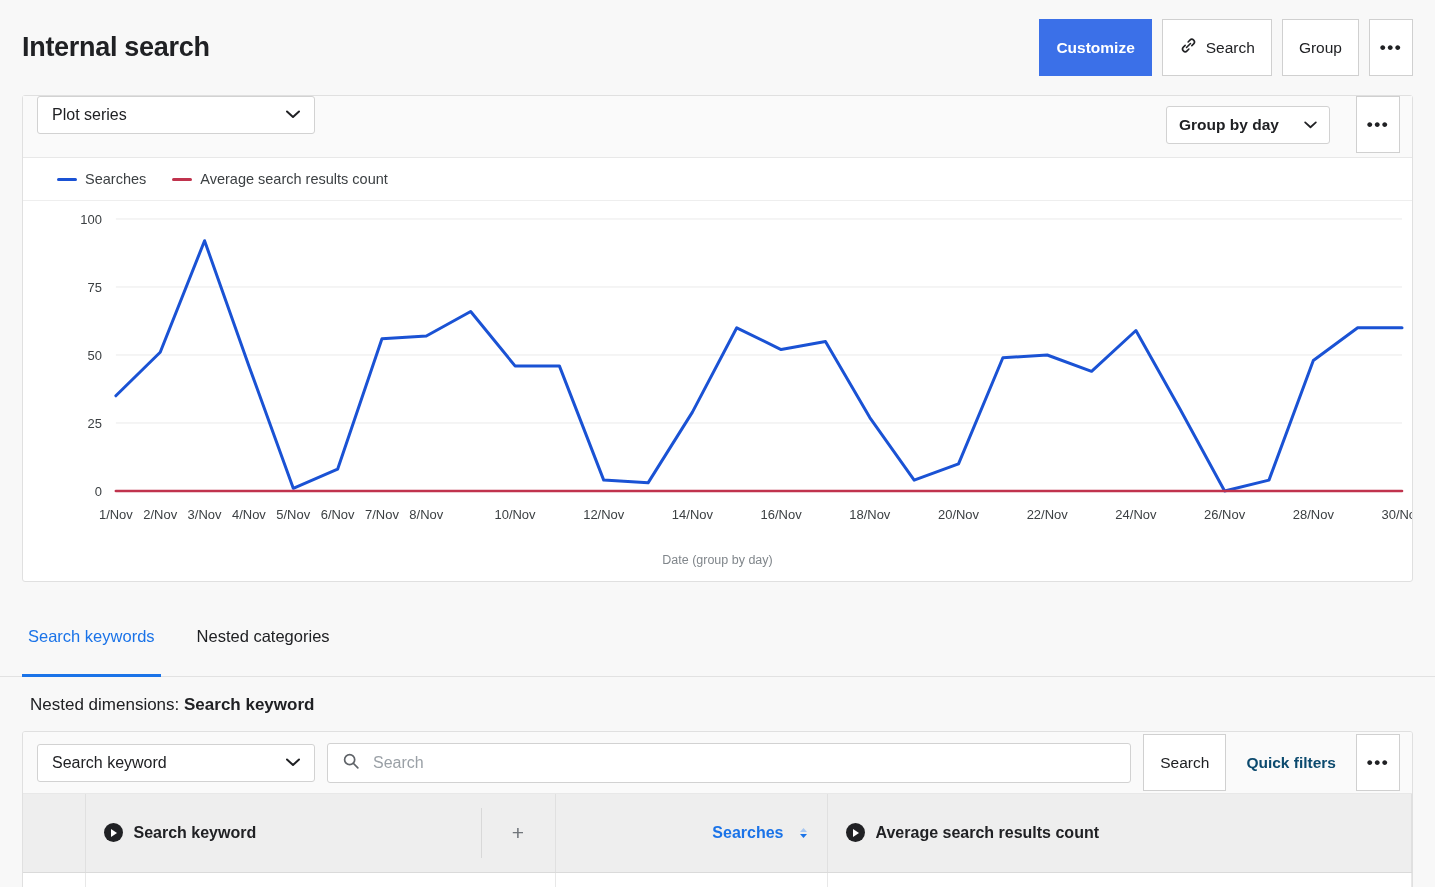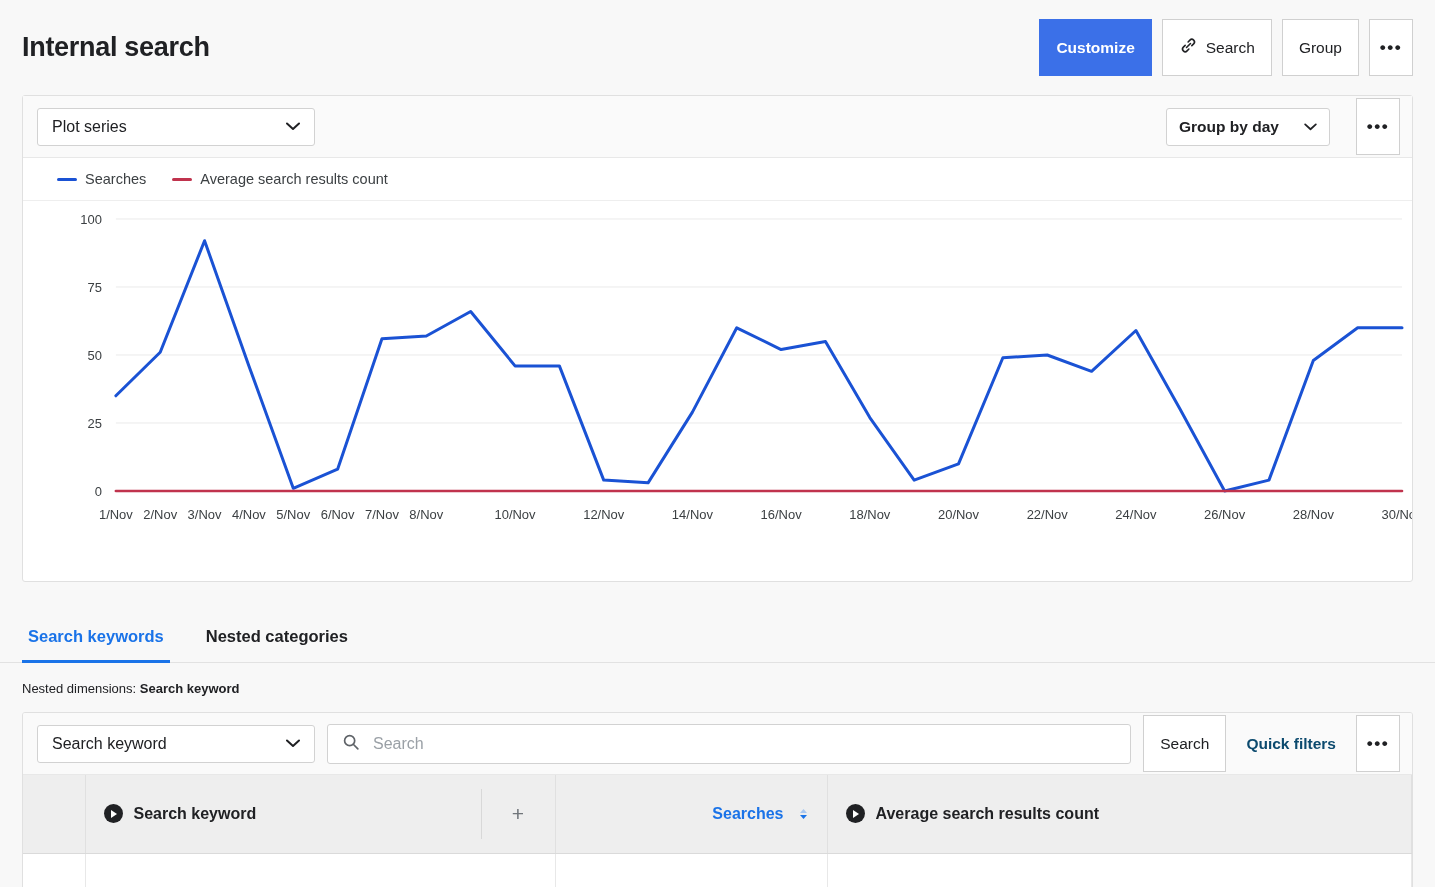--- a/index.html
+++ b/index.html
@@ -47,21 +47,21 @@
   .card {
     margin: 0 22px;
     background: #ffffff;
     border: 1px solid #e0e0e0;
     border-radius: 3px;
   }
   .chart-toolbar {
     height: 62px;
     background: #fafafa;
     border-bottom: 1px solid #e8e8e8;
-    display: flex; align-items: center; justify-content: space-between;
+    display: flex; align-items: flex-start; justify-content: space-between;
     padding: 0 12px 0 14px;
   }
   .select-box {
     height: 38px;
     min-width: 278px;
     border: 1px solid #d2d2d2;
     background: #ffffff;
     border-radius: 3px;
     display: flex; align-items: center; justify-content: space-between;
     padding: 0 14px;
@@ -92,33 +92,34 @@
 
   
   .tabs-row {
     margin-top: 45px;
     padding: 0 22px;
     display: flex; align-items: flex-end;
     gap: 30px;
     border-bottom: 1px solid #e2e2e2;
   }
   .tab {
-    font-size: 16.5px; font-weight: bold;
-    padding: 0 6px 14px 6px;
+    font-size: 16.5px; font-weight: normal;
+    padding: 0 6px 28px 6px;
     cursor: pointer;
     color: #202124;
     border-bottom: 3px solid transparent;
     margin-bottom: -1px;
   }
   .tab.active { color: #1a73e8; border-bottom-color: #1a73e8; }
 
   .nested-dims {
     padding: 18px 22px 0 22px;
-    font-size: 13px;
-    color: #202124;
+    font-size: 17px;
+    color: #202124;
+    margin-left: 8px;
   }
   .nested-dims b { font-weight: bold; }
 
   
   .table-card {
     margin: 16px 22px 0 22px;
     border: 1px solid #e0e0e0;
     border-radius: 3px;
     background: #ffffff;
     overflow: hidden;
@@ -284,20 +285,21 @@
         <text x="670.3793103448276" y="318" text-anchor="middle" font-size="13" font-family="&quot;Liberation Sans&quot;, sans-serif" fill="#3c4043">14/Nov</text>
         <text x="759.2068965517242" y="318" text-anchor="middle" font-size="13" font-family="&quot;Liberation Sans&quot;, sans-serif" fill="#3c4043">16/Nov</text>
         <text x="848.0344827586206" y="318" text-anchor="middle" font-size="13" font-family="&quot;Liberation Sans&quot;, sans-serif" fill="#3c4043">18/Nov</text>
         <text x="936.8620689655172" y="318" text-anchor="middle" font-size="13" font-family="&quot;Liberation Sans&quot;, sans-serif" fill="#3c4043">20/Nov</text>
         <text x="1025.689655172414" y="318" text-anchor="middle" font-size="13" font-family="&quot;Liberation Sans&quot;, sans-serif" fill="#3c4043">22/Nov</text>
         <text x="1114.5172413793102" y="318" text-anchor="middle" font-size="13" font-family="&quot;Liberation Sans&quot;, sans-serif" fill="#3c4043">24/Nov</text>
         <text x="1203.3448275862067" y="318" text-anchor="middle" font-size="13" font-family="&quot;Liberation Sans&quot;, sans-serif" fill="#3c4043">26/Nov</text>
         <text x="1292.1724137931035" y="318" text-anchor="middle" font-size="13" font-family="&quot;Liberation Sans&quot;, sans-serif" fill="#3c4043">28/Nov</text>
         <text x="1381" y="318" text-anchor="middle" font-size="13" font-family="&quot;Liberation Sans&quot;, sans-serif" fill="#3c4043">30/Nov</text>
       </svg>
+    <div class="x-axis-title">Date (group by day)</div>
   </div>
 
 </div>
 
 <div class="tabs-row">
   <div class="tab active">Search keywords</div>
   <div class="tab">Nested categories</div>
 </div>
 
 <div class="nested-dims">

